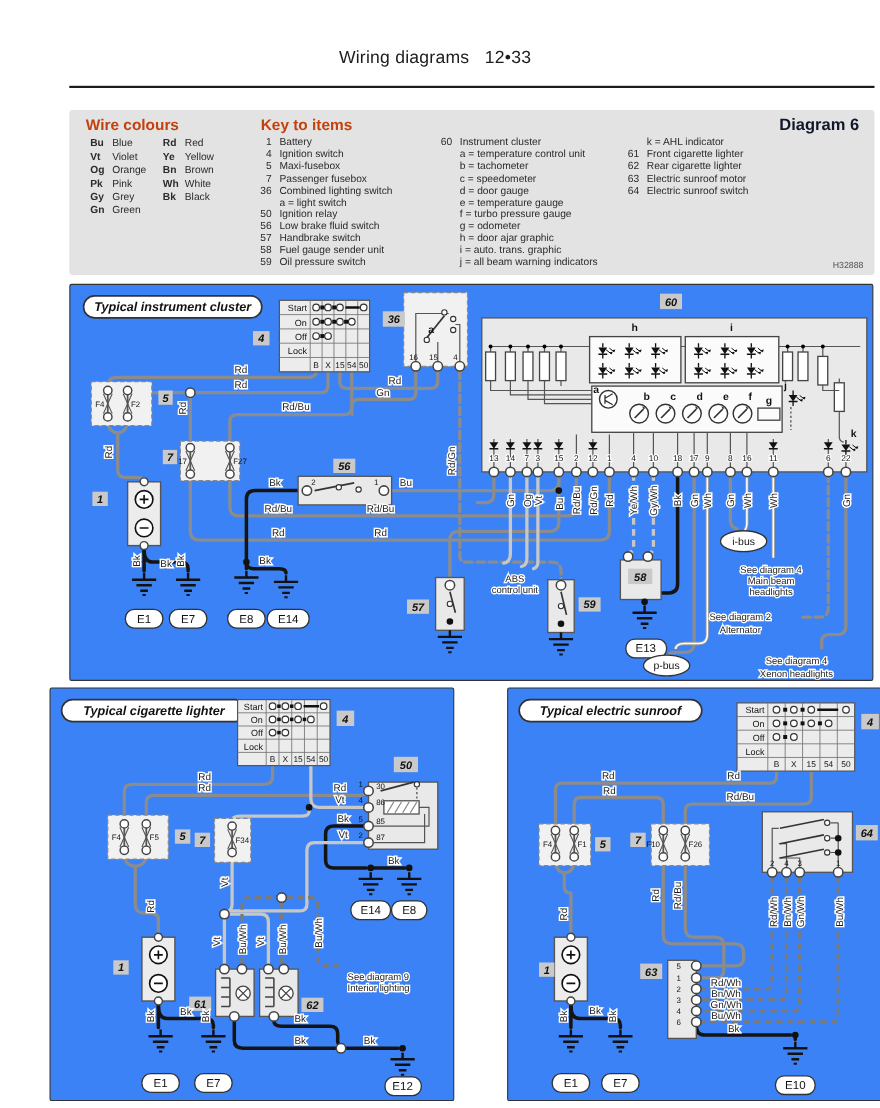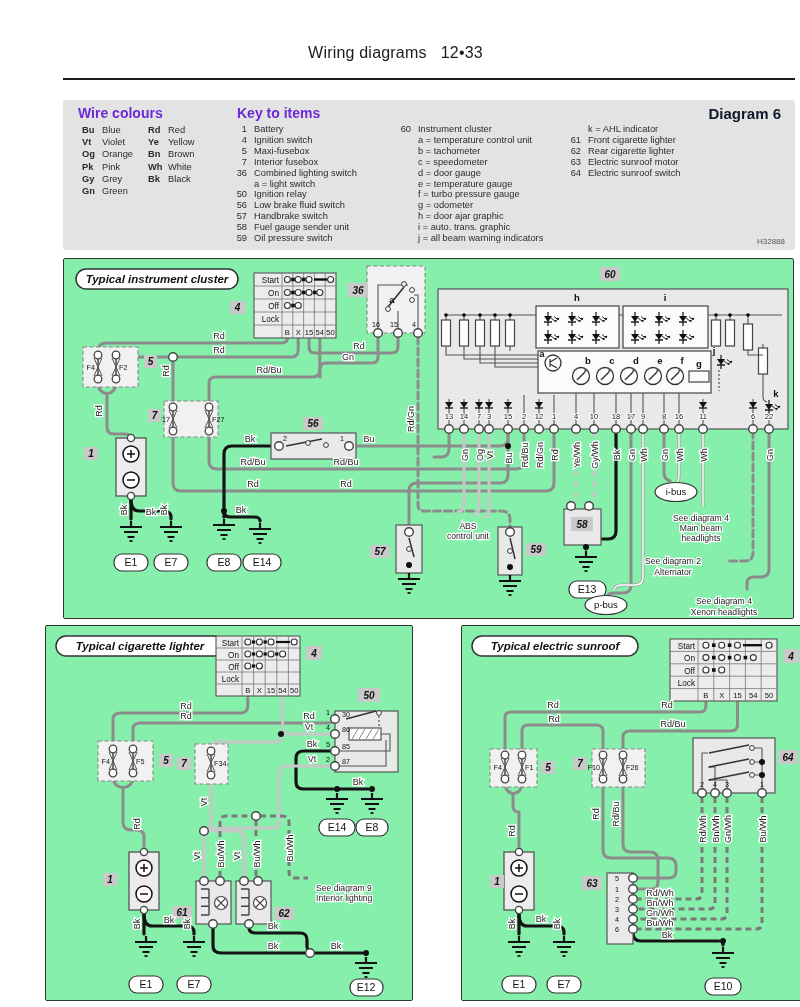--- a/index.html
+++ b/index.html
@@ -3,29 +3,29 @@
 <meta charset="utf-8">
 <style>
   html,body{margin:0;padding:0}
   body{width:800px;height:1007px;position:relative;background:#fff;
        font-family:"Liberation Sans",sans-serif;color:#2b2b2b;overflow:hidden}
   .abs{position:absolute}
   #hdr{top:44px;left:0;width:791px;text-align:center;font-size:16px;color:#1c1c1c;letter-spacing:.2px}
   #hdr .pg{margin-left:14px}
   #rule{top:78px;left:63px;width:732px;border-top:2.2px solid #1c1c1c}
   #key{top:100px;left:63px;width:732px;height:150px;background:#e3e3e3;border-radius:3px;font-size:9.3px}
-  #key .ttl{font-size:14px;font-weight:bold;color:#6d28d9}
+  #key .ttl{font-size:14px;font-weight:bold;color:#c2410c}
   .krow{line-height:10.9px;white-space:nowrap}
   .crow{line-height:12.2px;white-space:nowrap}
   .ab{display:inline-block;width:20px;font-weight:bold}
   .nm{display:inline-block}
   .knum{display:inline-block;width:18px;text-align:right;margin-right:7px}
   #diag6{right:14px;top:5px;font-size:15px;font-weight:bold;color:#0f172a}
   #code{right:10px;bottom:4px;font-size:8px;color:#555}
-  .panel{position:absolute;border:1.6px solid #333;border-radius:2px;background:#86efac}
+  .panel{position:absolute;border:1.6px solid #333;border-radius:2px;background:#3b82f6}
   svg{display:block}
   
   text{font-family:"Liberation Sans",sans-serif}
   .wl{font-size:9px;fill:#1d1d1d;text-anchor:middle;paint-order:stroke;stroke:#fff;stroke-width:2.6px}
   .pn{font-size:7.6px;text-anchor:middle;fill:#111;paint-order:stroke;stroke:#fff;stroke-width:2px}
   .tn{font-size:7.2px;text-anchor:middle;fill:#111}
   .tne{font-size:7.2px;text-anchor:end;fill:#111}
   .tns{font-size:7.2px;text-anchor:start;fill:#111}
   .bdg{font-size:10px;font-weight:bold;font-style:italic;fill:#111;text-anchor:middle}
   .cap{font-size:10.5px;text-anchor:middle;fill:#111}
@@ -75,21 +75,21 @@
     <div class="crow"><span class="ab">Ye</span><span class="nm">Yellow</span></div>
     <div class="crow"><span class="ab">Bn</span><span class="nm">Brown</span></div>
     <div class="crow"><span class="ab">Wh</span><span class="nm">White</span></div>
     <div class="crow"><span class="ab">Bk</span><span class="nm">Black</span></div>
   </div>
   <div class="abs ttl" style="left:174px;top:5px">Key to items</div>
   <div class="abs" style="left:166px;top:24px">
     <div class="krow"><span class="knum">1</span><span>Battery</span></div>
     <div class="krow"><span class="knum">4</span><span>Ignition switch</span></div>
     <div class="krow"><span class="knum">5</span><span>Maxi-fusebox</span></div>
-    <div class="krow"><span class="knum">7</span><span>Interior fusebox</span></div>
+    <div class="krow"><span class="knum">7</span><span>Passenger fusebox</span></div>
     <div class="krow"><span class="knum">36</span><span>Combined lighting switch</span></div>
     <div class="krow"><span class="knum"></span><span>a = light switch</span></div>
     <div class="krow"><span class="knum">50</span><span>Ignition relay</span></div>
     <div class="krow"><span class="knum">56</span><span>Low brake fluid switch</span></div>
     <div class="krow"><span class="knum">57</span><span>Handbrake switch</span></div>
     <div class="krow"><span class="knum">58</span><span>Fuel gauge sender unit</span></div>
     <div class="krow"><span class="knum">59</span><span>Oil pressure switch</span></div>
   </div>
   <div class="abs" style="left:330px;top:24px">
     <div class="krow"><span class="knum">60</span><span>Instrument cluster</span></div>

